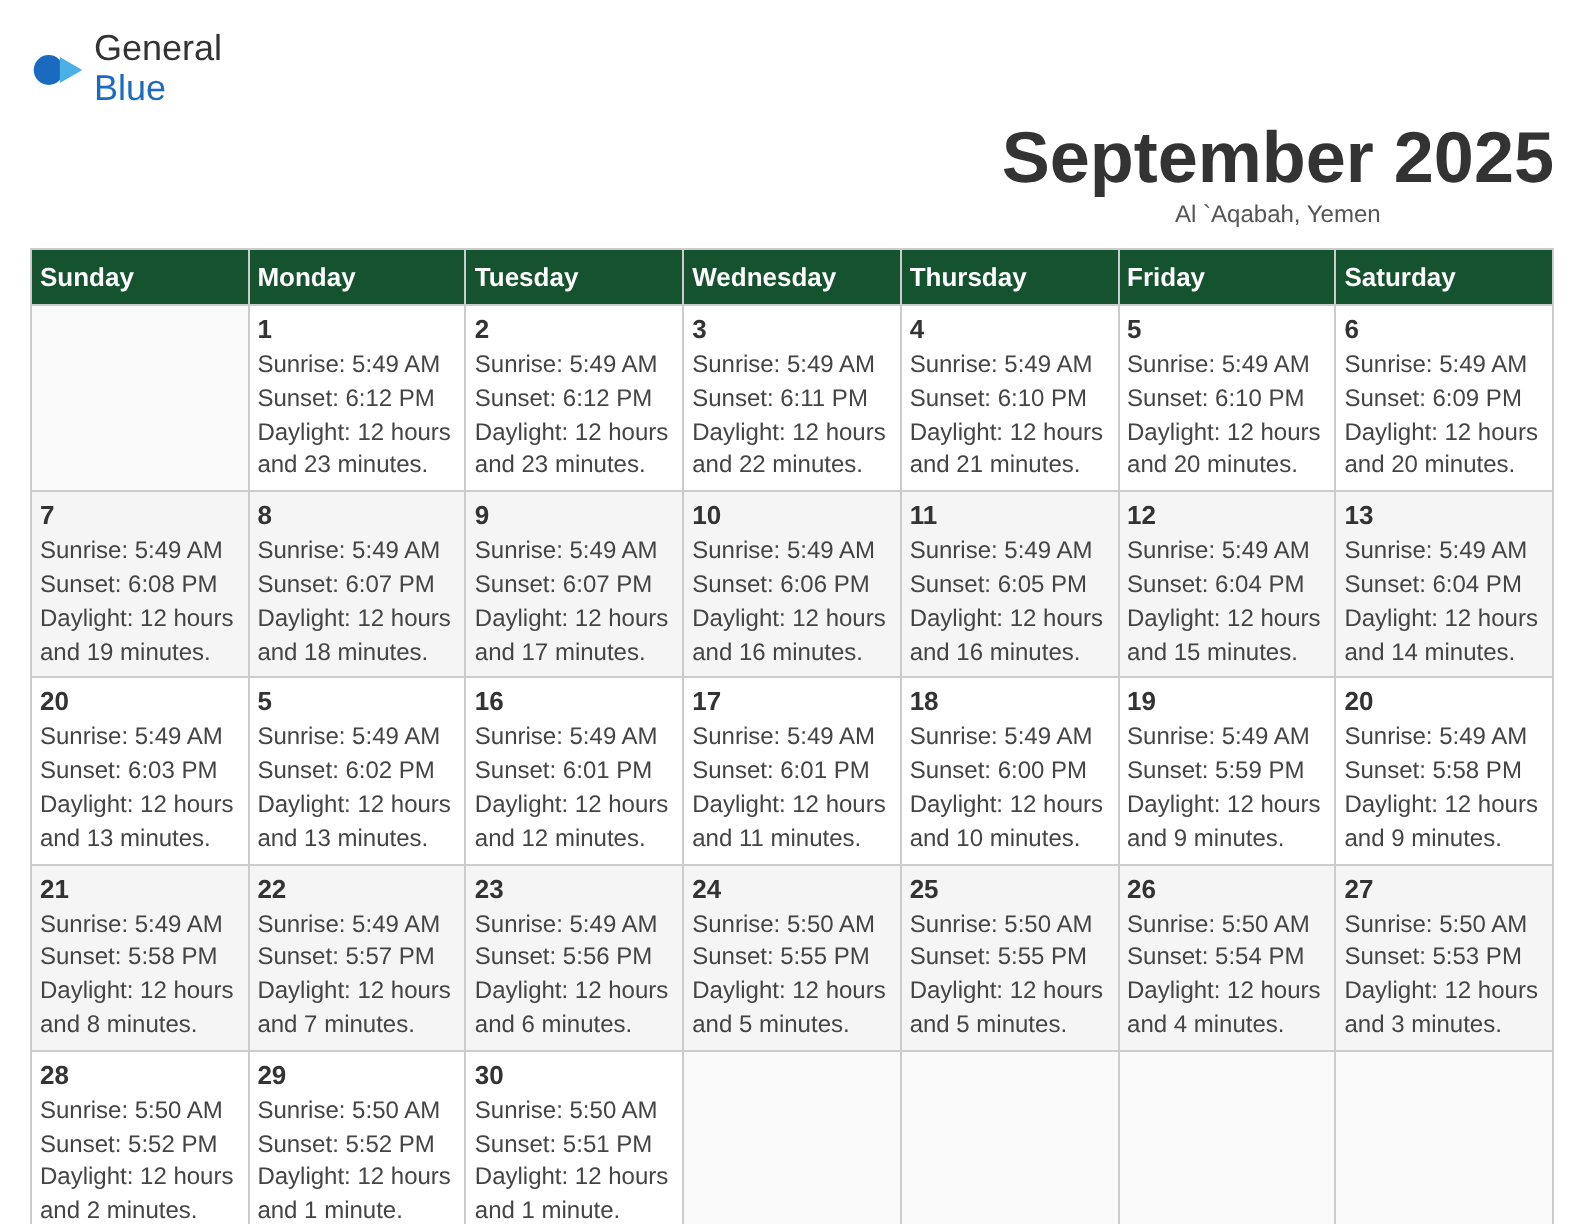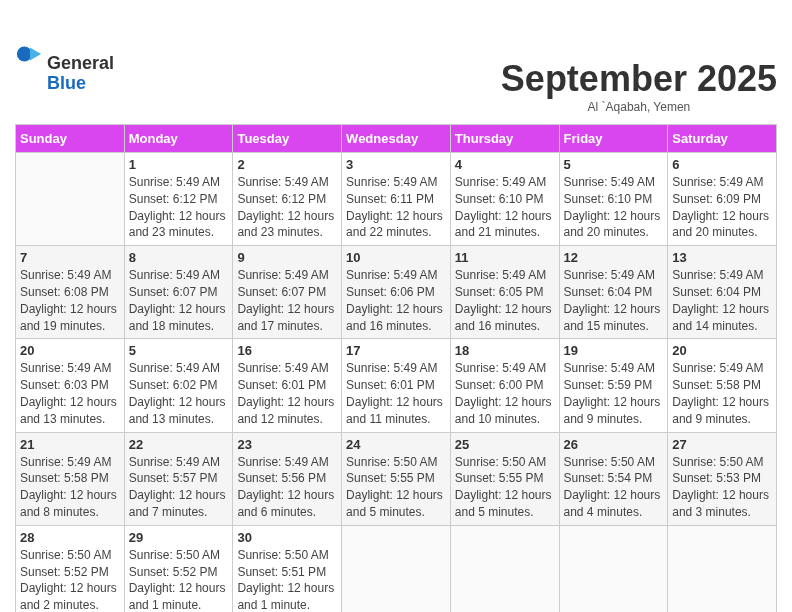--- a/index.html
+++ b/index.html
@@ -16,23 +16,22 @@
       align-items: flex-start;
       margin-bottom: 10px;
     }
     .logo {
       display: flex;
       align-items: center;
       gap: 4px;
     }
     .logo-text {
       font-size: 18px;
-      font-weight: bold;
+      font-weight: normal;
       line-height: 1.1;
-      margin-top: 39px;
     }
     .logo-general { color: #333; }
     .logo-blue { color: #1a6bbf; }
     .logo-icon {
       width: 28px;
       height: 28px;
     }
     .title-area {
       text-align: center;
       margin-top: 43px;
@@ -45,21 +44,21 @@
     .location-title {
       font-size: 12px;
       color: #555;
     }
     .calendar {
       width: 100%;
       border-collapse: collapse;
       font-size: 11px;
     }
     .calendar th {
-      background-color: #d946ef;
+      background-color: #14532d;
       color: white;
       padding: 6px 4px;
       text-align: left;
       font-size: 13px;
       font-weight: bold;
       border: 1px solid #ccc;
     }
     .calendar td {
       border: 1px solid #ccc;
       vertical-align: top;

